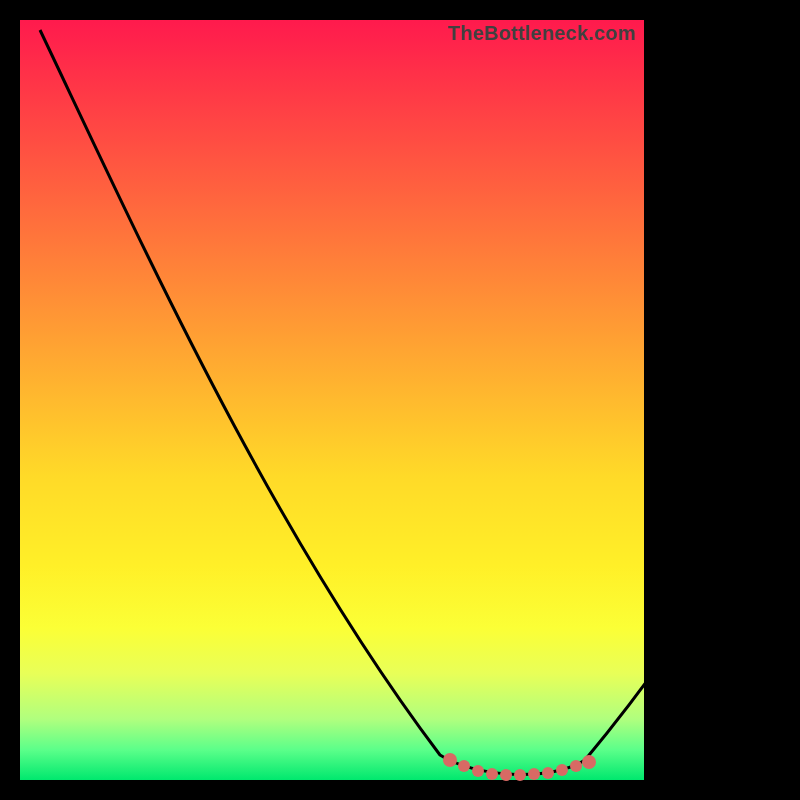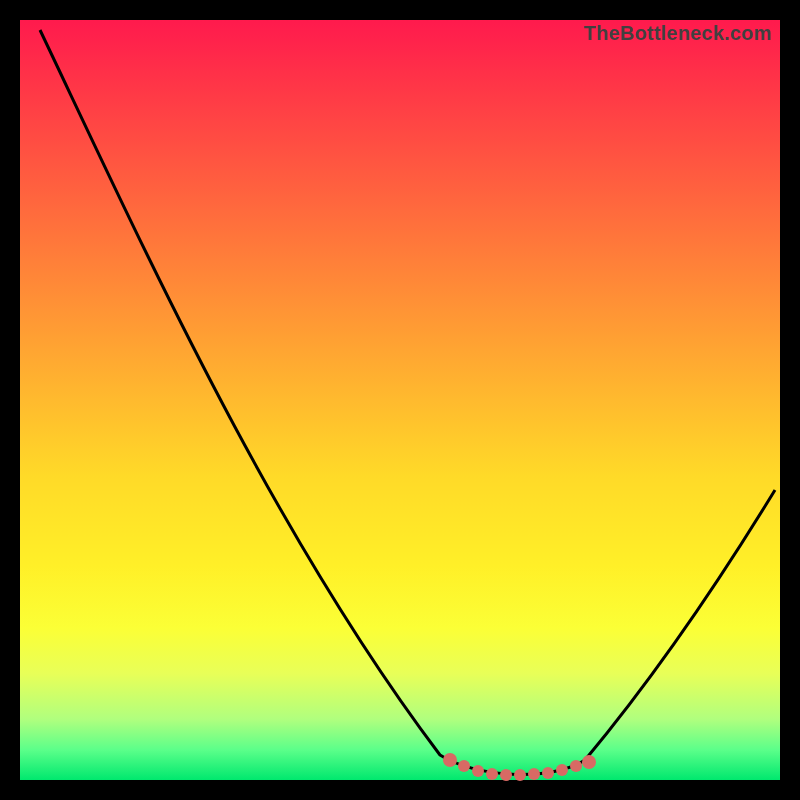--- a/index.html
+++ b/index.html
@@ -1,17 +1,17 @@
 <!DOCTYPE html>
 <html><head>
 <meta charset="utf-8">
 <style>
   html,body{margin:0;padding:0;width:800px;height:800px;background:#000;overflow:hidden}
   .frame{position:relative;width:800px;height:800px;background:#000}
-  .plot{position:absolute;left:20px;top:20px;width:760px;height:760px;
+  .plot{position:absolute;left:20px;top:20px;width:624px;height:760px;
     background:linear-gradient(to bottom,
       #ff1a4d 0%,
       #ff3a46 10%,
       #ff5a40 20%,
       #ff7a3a 30%,
       #ff9a34 40%,
       #ffba2e 50%,
       #ffda28 60%,
       #fff028 72%,
       #fbff36 80%,

